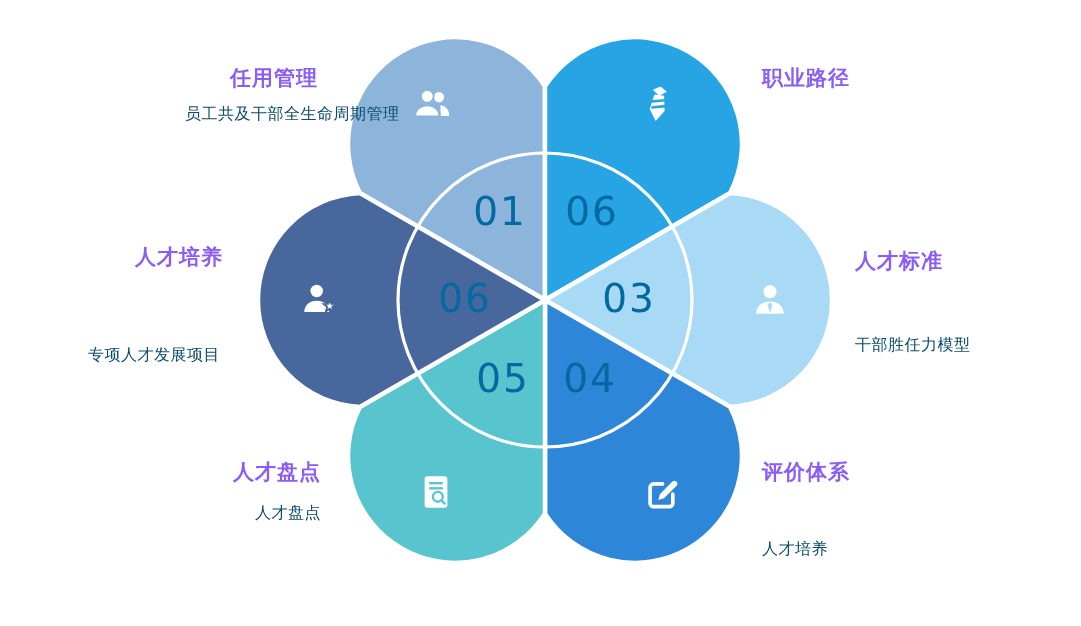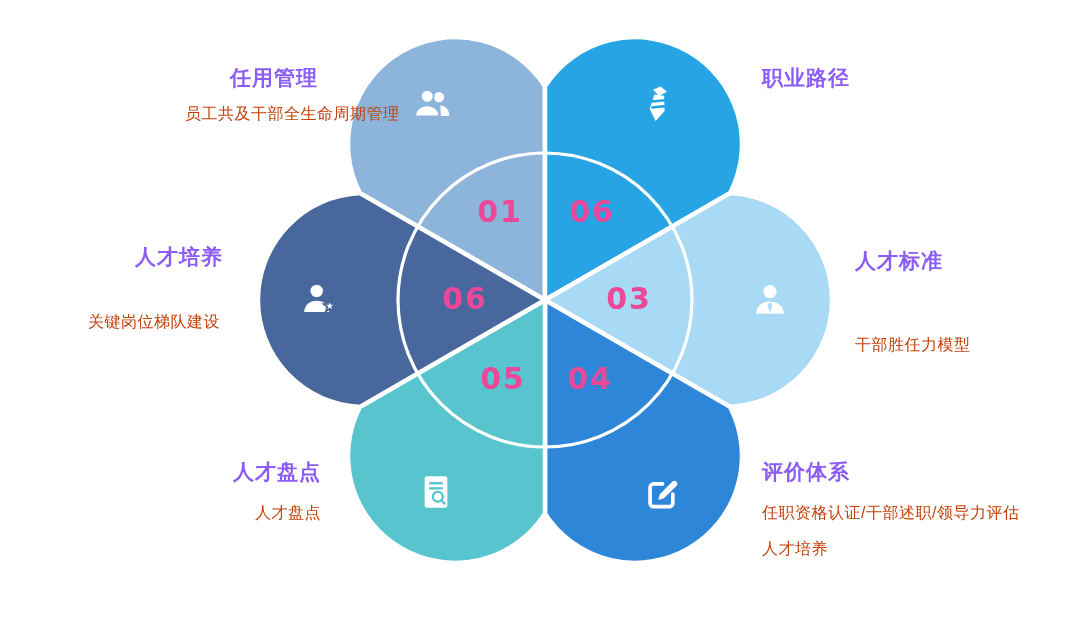--- a/index.html
+++ b/index.html
@@ -2,26 +2,26 @@
 <html><head>
 <meta charset="utf-8">
 <style>
   *{margin:0;padding:0;box-sizing:border-box}
   html,body{background:#ffffff}
   body{width:1081px;height:626px;overflow:hidden;font-family:"Liberation Sans","DejaVu Sans",sans-serif}
   .stage{position:relative;width:1081px;height:626px;background:#ffffff}
   .flower{position:absolute;left:0;top:0;width:1081px;height:626px}
   .petal{stroke:#ffffff;stroke-width:4.5;stroke-linejoin:miter}
   .ring{fill:none;stroke-width:3.2}
-  .num{position:absolute;transform:translate(-50%,-50%);color:#ec4899;font-size:30px;font-weight:700;
+  .num{position:absolute;transform:translate(-50%,-50%);color:#0369a1;font-size:39px;font-weight:400;
        letter-spacing:2px;padding-left:2px;font-family:"DejaVu Sans","Liberation Sans",sans-serif}
   .icon{position:absolute;width:44px;height:44px;transform:translate(-50%,-50%)}
   .icon svg{width:100%;height:100%;display:block}
   .title{position:absolute;font-size:21px;font-weight:700;color:#8b5cf6;letter-spacing:1px;white-space:nowrap}
-  .desc{position:absolute;font-size:16px;color:#c2410c;letter-spacing:.5px;white-space:nowrap}
+  .desc{position:absolute;font-size:16px;color:#0c4a6e;letter-spacing:.5px;white-space:nowrap}
   
   .n01{left:499px;top:211px}.n02{left:591px;top:211px}.n03{left:628px;top:298px}
   .n04{left:589px;top:378px}.n05{left:502px;top:378px}.n06{left:464px;top:298px}
   
   .i01{left:432px;top:104px}.i02{left:658px;top:104px}.i03{left:770px;top:300px}
   .i04{left:662px;top:492px}.i05{left:436px;top:492px}.i06{left:320px;top:300px}
   
   .t01-title{left:230px;top:64px}.t01-d1{left:185px;top:104px}
   .t02-title{left:762px;top:64px}.t02-d1{left:762px;top:104px}
   .t03-title{left:855px;top:247px}.t03-d1{left:855px;top:299px}.t03-d2{left:855px;top:335px}
@@ -106,22 +106,21 @@
 
   <div class="title t01-title">任用管理</div>
   <div class="desc t01-d1">员工共及干部全生命周期管理</div>
 
   <div class="title t02-title">职业路径</div>
 
   <div class="title t03-title">人才标准</div>
   <div class="desc t03-d2">干部胜任力模型</div>
 
   <div class="title t04-title">评价体系</div>
-  <div class="desc t04-d1">任职资格认证/干部述职/领导力评估</div>
   <div class="desc t04-d2">人才培养</div>
 
   <div class="title t05-title">人才盘点</div>
   <div class="desc t05-d1">人才盘点</div>
 
   <div class="title t06-title">人才培养</div>
-  <div class="desc t06-d1">关键岗位梯队建设</div>
+  <div class="desc t06-d2">专项人才发展项目</div>
 
 </div>
 
 </body></html>

